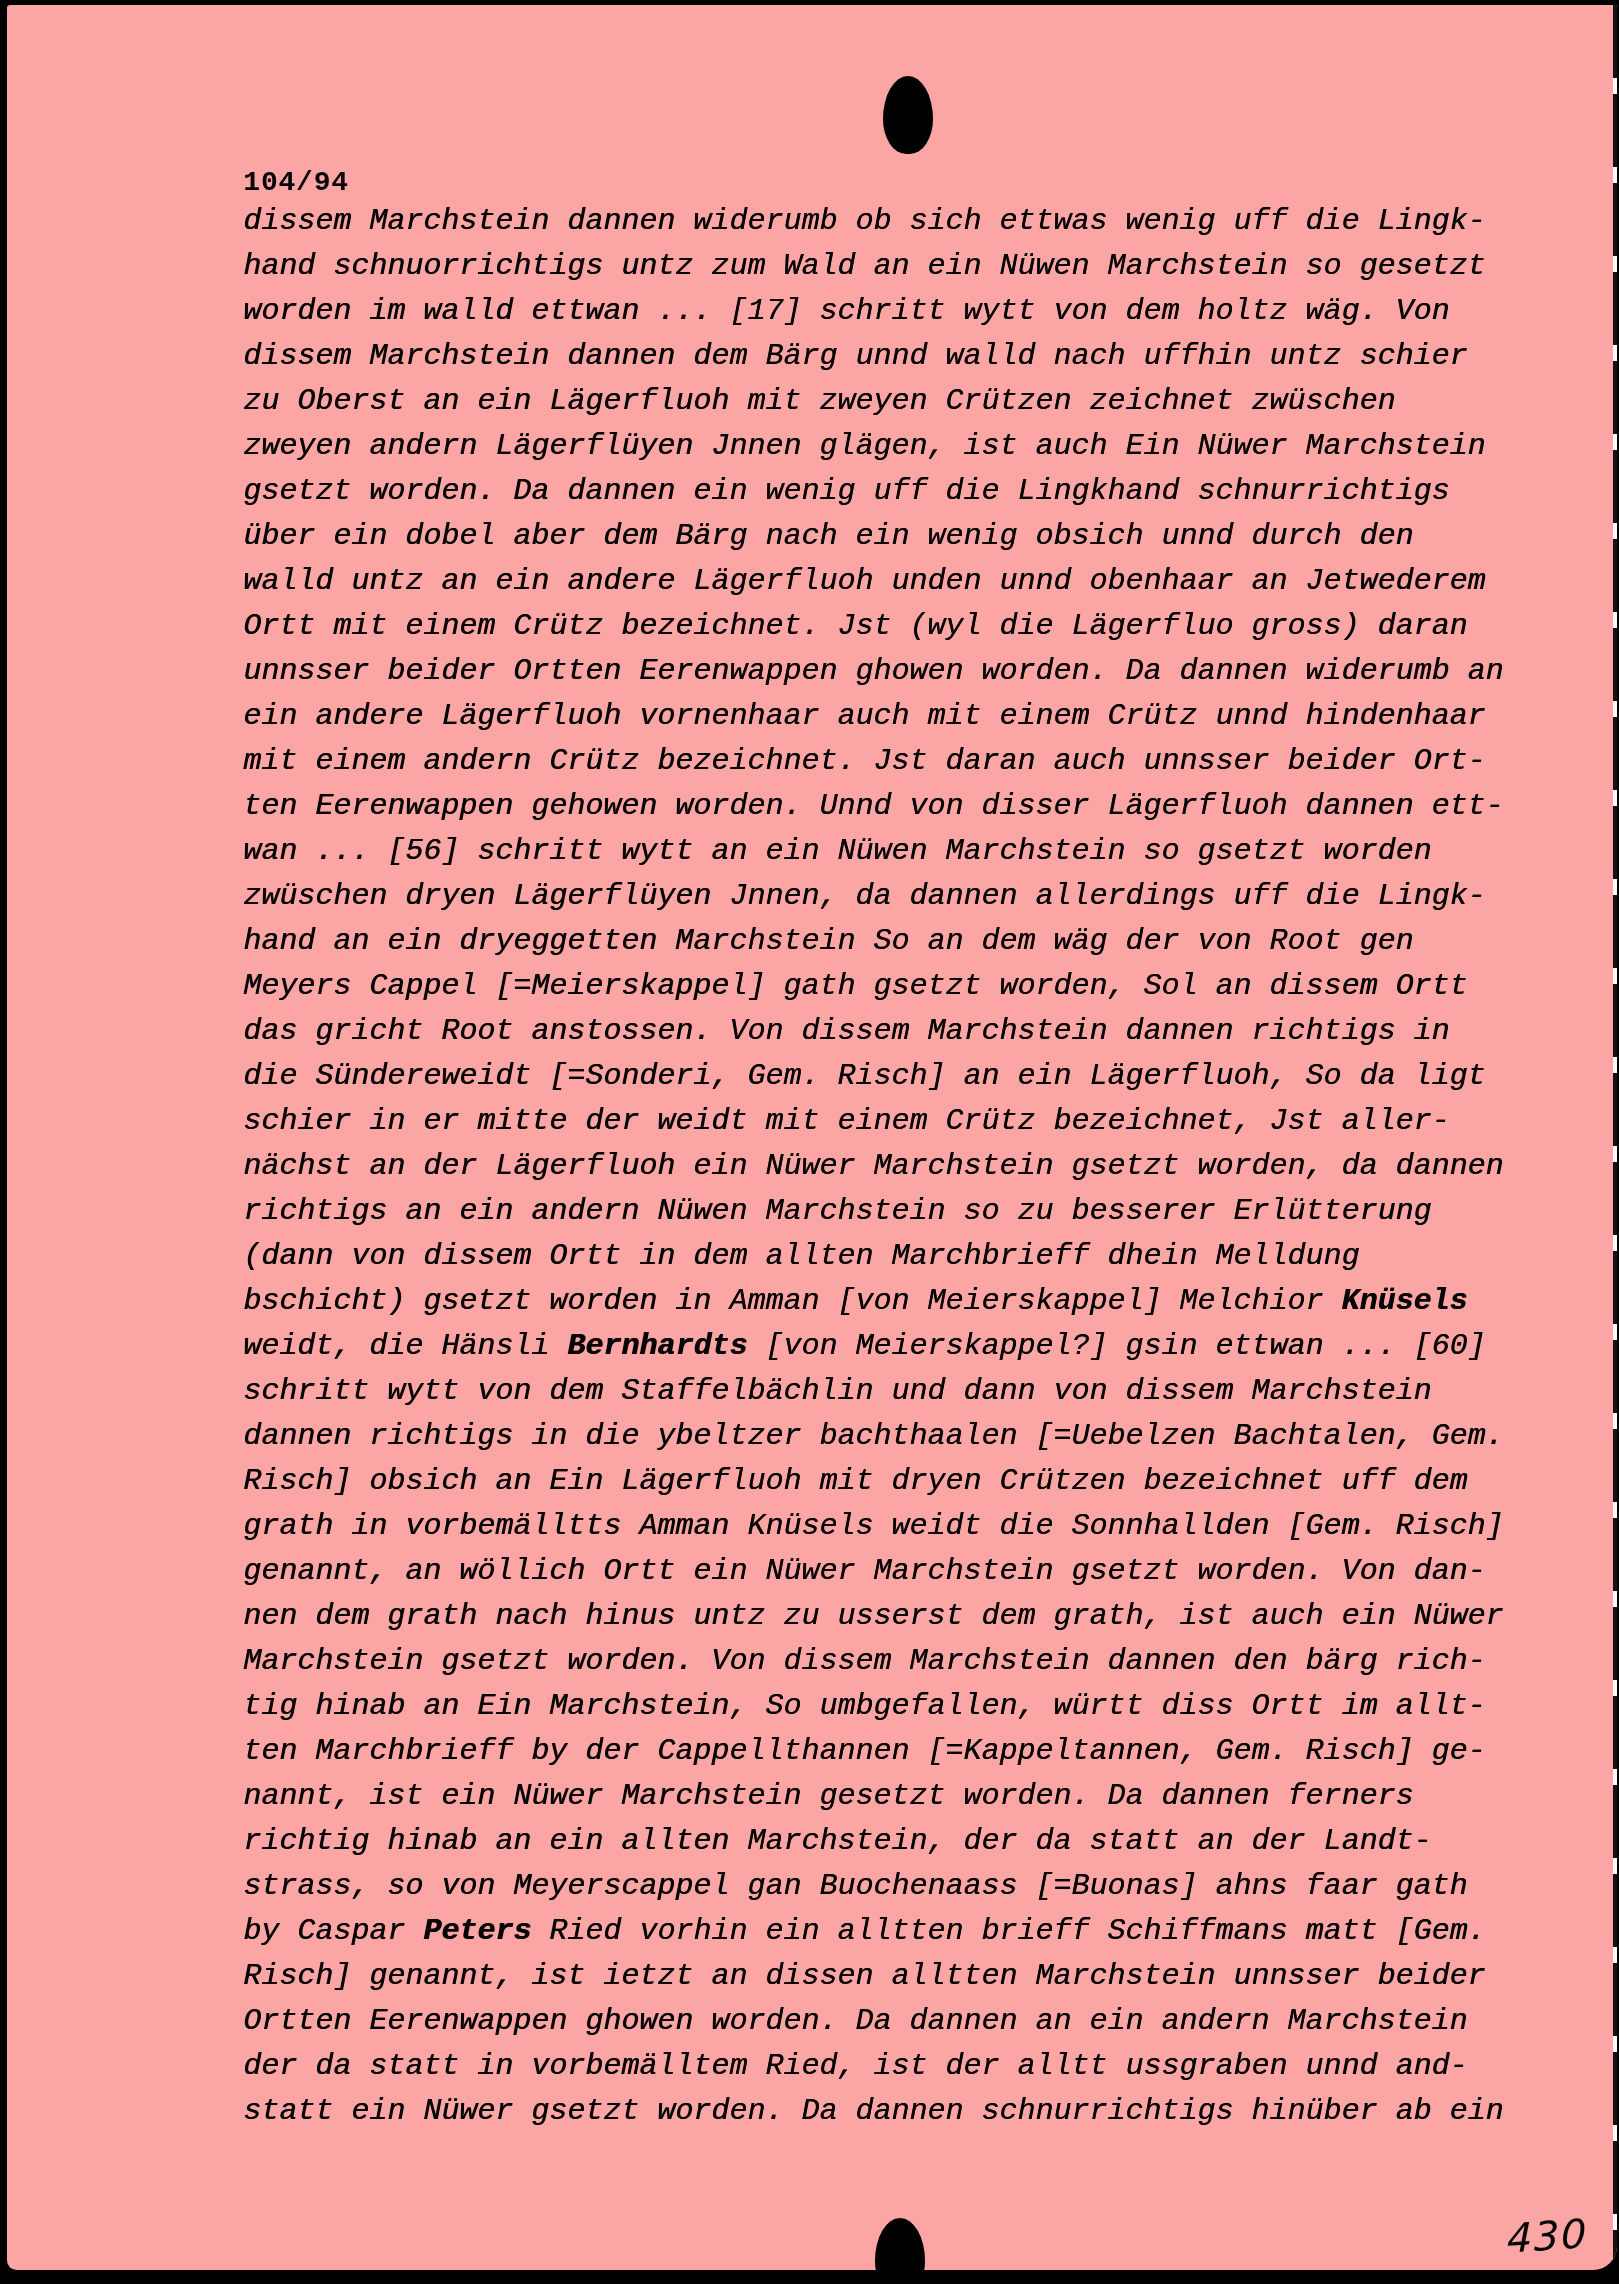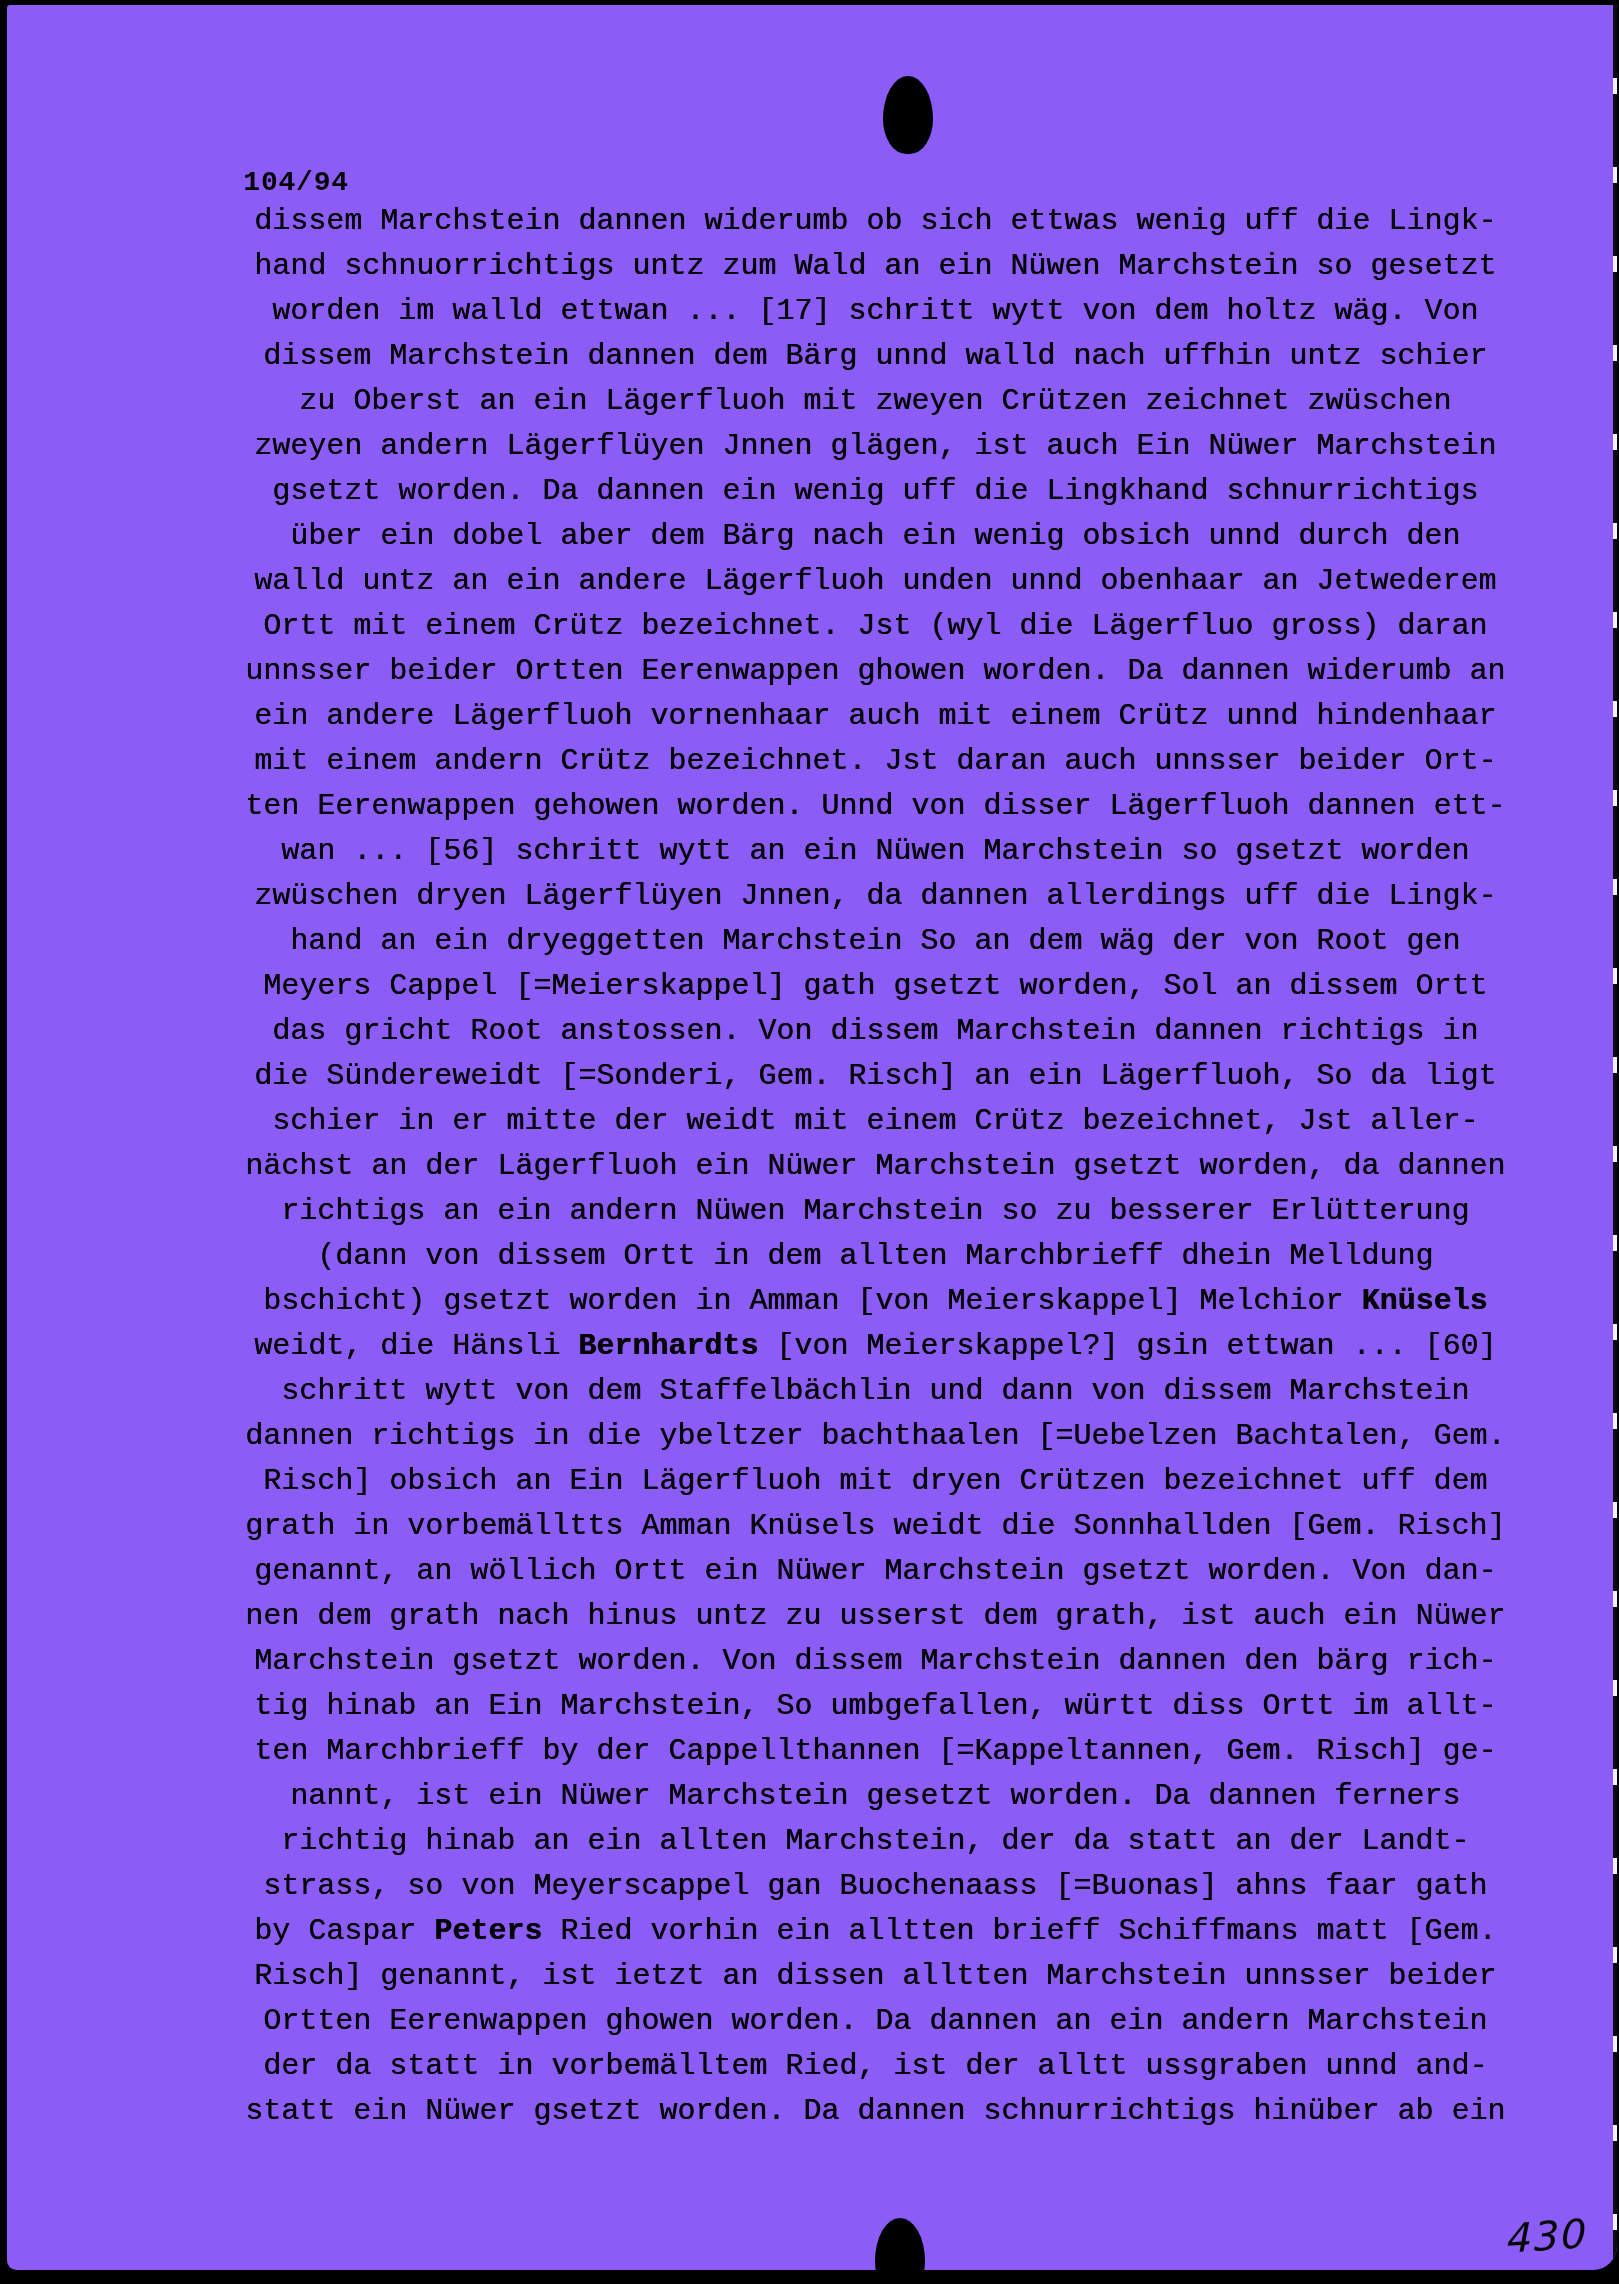--- a/index.html
+++ b/index.html
@@ -16,24 +16,23 @@
     height: 2284px;
     background: #000;
   }
   
   #page {
     position: absolute;
     left: 7.3px;
     top: 4.9px;
     width: 1610px;
     height: 2265px;
-    background: #8b5cf6;
+    background: #fca5a5;
     border-radius: 3.2px 1.6px 24px 9.7px;
     overflow: hidden;
-    text-align: center;
   }
   
   #right-edge {
     position: absolute;
     right: 0;
     top: 0;
     width: 4px;
     height: 100%;
     background: repeating-linear-gradient(#000 0 73px, #ffffff 73px 89px);
     opacity: .9;
@@ -56,20 +55,21 @@
     letter-spacing: 0.8px;
     color: #060606;
     white-space: pre;
   }
   #text-block {
     position: absolute;
     left: 236px;
     top: 194px;
     width: 1264px;
     font-family: "Liberation Mono", "DejaVu Sans Mono", monospace;
+    font-style: italic;
     font-size: 30px;
     line-height: 45px;
     color: #060606;
     white-space: pre;
     text-shadow: 0.4px 0 0 currentColor;
   }
   .doc-line { height: 45px; }
   .b { font-weight: bold; text-shadow: 0.6px 0 0 currentColor; }
 
   #handwritten-number {

